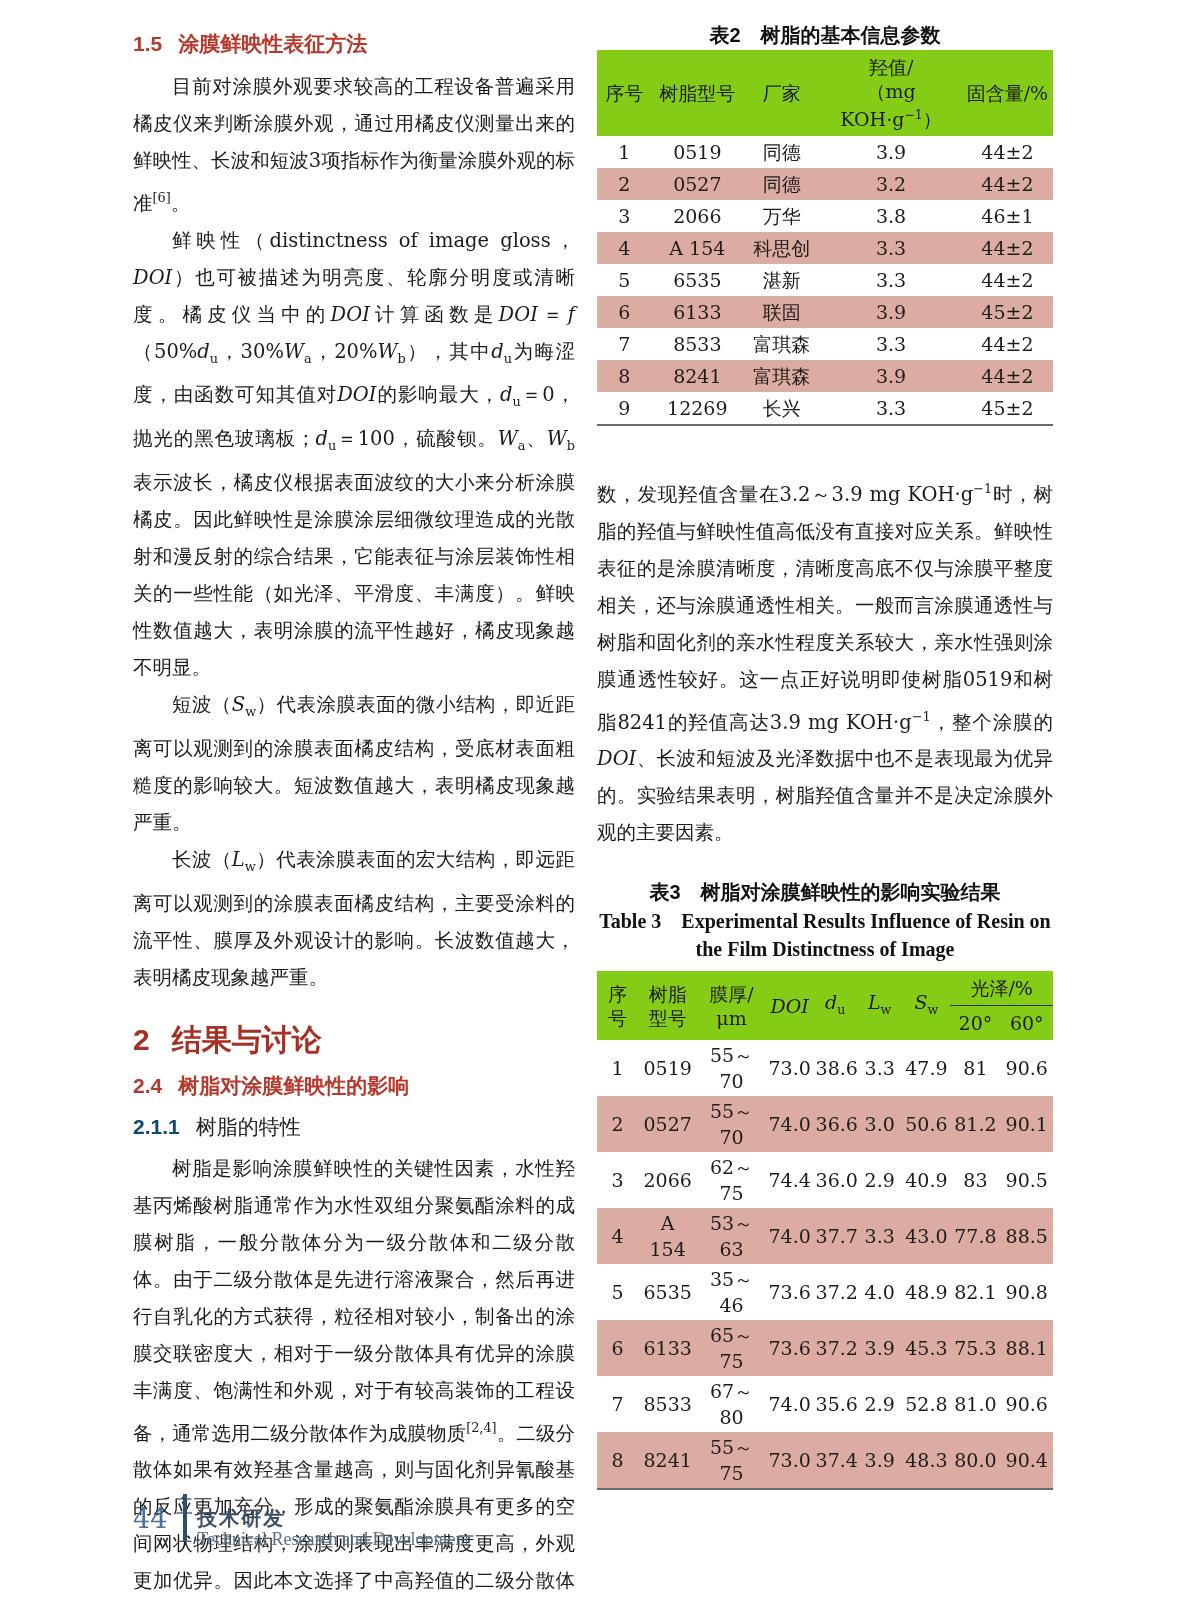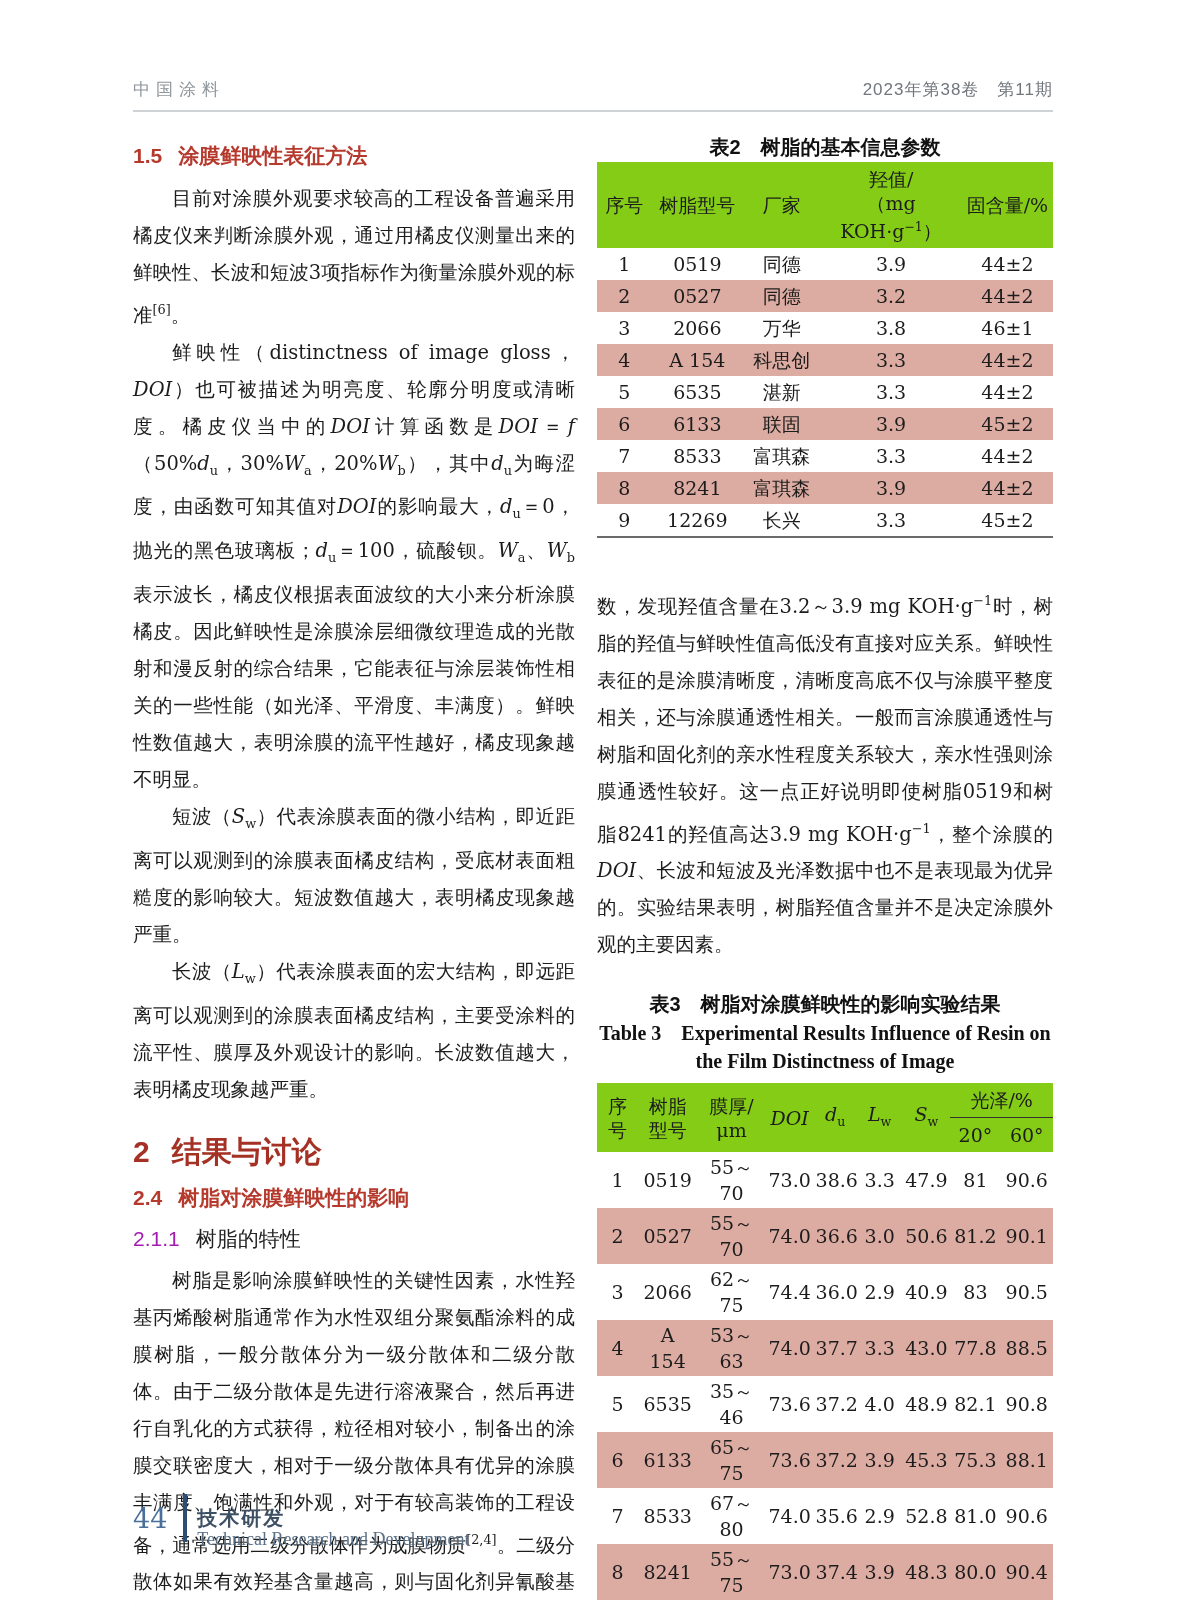--- a/index.html
+++ b/index.html
@@ -22,21 +22,21 @@
   sub{font-size:66%;}
   sup{font-size:66%;}
   
   .h-sub{font-family:"Liberation Sans",sans-serif;font-weight:bold;font-size:21px;
          color:#b5392c;margin:8px 0 8px 0;line-height:32px;}
   .h-sub .num{margin-right:16px;}
   .h-section{font-family:"Liberation Sans",sans-serif;font-weight:bold;font-size:30px;
              color:#a53125;margin:24px 0 10px 0;line-height:40px;}
   .h-section .num{margin-right:22px;}
   .h-subsub{font-size:21px;margin:6px 0;line-height:34px;}
-  .h-subsub .num{font-family:"Liberation Sans",sans-serif;font-weight:normal;color:#a21caf;margin-right:16px;}
+  .h-subsub .num{font-family:"Liberation Sans",sans-serif;font-weight:bold;color:#0c4a6e;margin-right:16px;}
   .h-subsub .ttl{color:#222;}
   
   .tbl-caption-cn{font-family:"Liberation Sans",sans-serif;font-weight:bold;font-size:20px;
                   text-align:center;color:#111;line-height:30px;}
   .tbl-caption-en{font-family:"Liberation Serif",serif;font-weight:bold;font-size:20px;
                   text-align:center;color:#111;line-height:28px;margin-bottom:8px;}
   table{width:100%;border-collapse:collapse;font-size:19px;table-layout:fixed;}
   thead th{background:#84cc16;font-weight:normal;padding:5px 2px;text-align:center;line-height:24px;}
   tbody td{text-align:center;padding:2px 2px;height:28px;line-height:26px;}
   tbody tr:nth-child(even){background:#dcaba1;}
@@ -53,24 +53,20 @@
   .foot-bar{width:4px;height:48px;background:#2e4d73;margin-right:10px;}
   .foot-cn{font-family:"Liberation Sans",sans-serif;font-weight:bold;font-size:20px;
            color:#3d4f63;letter-spacing:2px;line-height:24px;margin-top:18px;}
   .foot-en{font-family:"Liberation Serif",serif;font-size:18px;color:#5a7086;line-height:18px;}
 </style>
 </head>
 <body>
 
 <div class="page">
 
-  <div class="runhead">
-    <span class="journal">中国涂料</span>
-    <span class="issue">2023年第38卷　第11期</span>
-  </div>
 
   <div class="columns">
 
     <div class="col-left">
       <div class="h-sub">
         <span class="num">1.5</span><span>涂膜鲜映性表征方法</span>
       </div>
       <p class="para">目前对涂膜外观要求较高的工程设备普遍采用橘皮仪来判断涂膜外观，通过用橘皮仪测量出来的鲜映性、长波和短波3项指标作为衡量涂膜外观的标准<sup>[6]</sup>。</p>
       <p class="para">鲜映性（distinctness of image gloss，<i>DOI</i>）也可被描述为明亮度、轮廓分明度或清晰度。橘皮仪当中的<i>DOI</i>计算函数是<i>DOI</i>＝<i>f</i>（50%<i>d</i><sub>u</sub>，30%<i>W</i><sub>a</sub>，20%<i>W</i><sub>b</sub>），其中<i>d</i><sub>u</sub>为晦涩度，由函数可知其值对<i>DOI</i>的影响最大，<i>d</i><sub>u</sub>＝0，抛光的黑色玻璃板；<i>d</i><sub>u</sub>＝100，硫酸钡。<i>W</i><sub>a</sub>、<i>W</i><sub>b</sub>表示波长，橘皮仪根据表面波纹的大小来分析涂膜橘皮。因此鲜映性是涂膜涂层细微纹理造成的光散射和漫反射的综合结果，它能表征与涂层装饰性相关的一些性能（如光泽、平滑度、丰满度）。鲜映性数值越大，表明涂膜的流平性越好，橘皮现象越不明显。</p>
       <p class="para">短波（<i>S</i><sub>w</sub>）代表涂膜表面的微小结构，即近距离可以观测到的涂膜表面橘皮结构，受底材表面粗糙度的影响较大。短波数值越大，表明橘皮现象越严重。</p>

